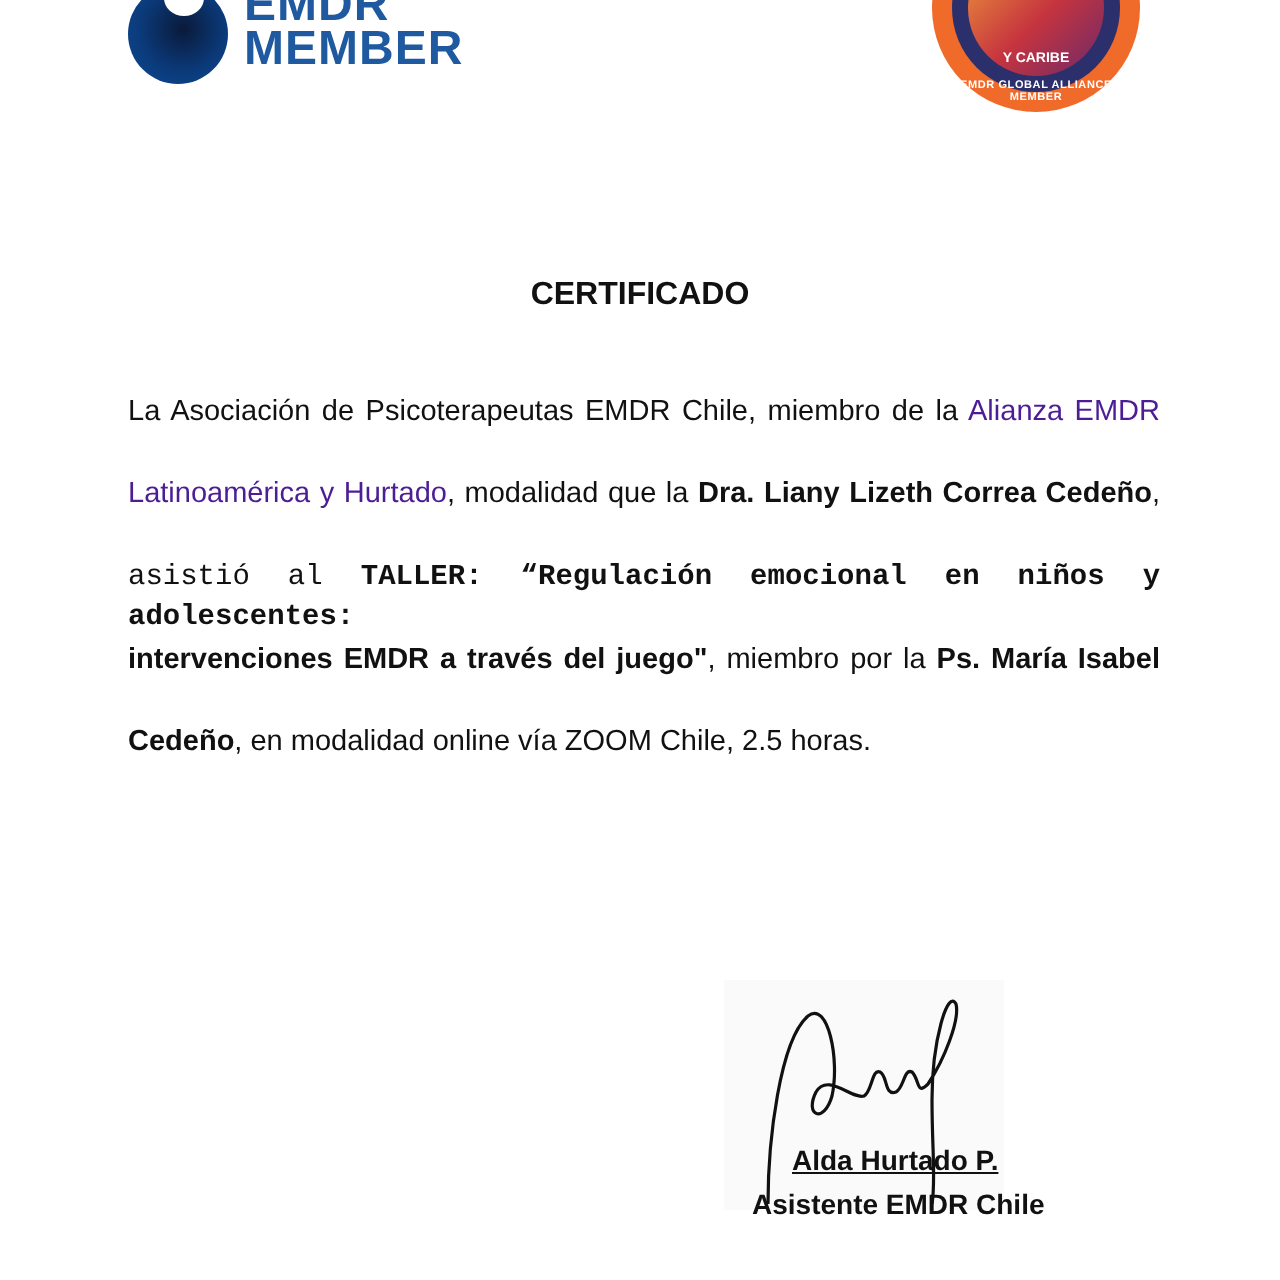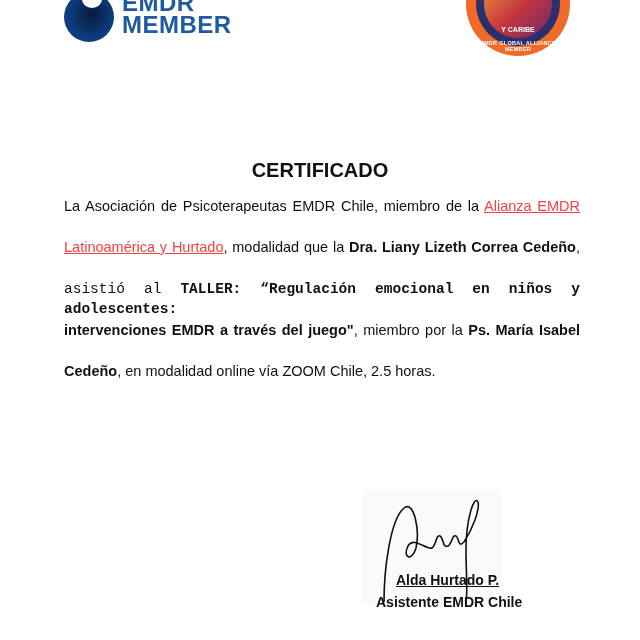--- a/index.html
+++ b/index.html
@@ -16,25 +16,25 @@
         background:#f06a2a; }
   .logo-right .ring { position:absolute; left:10px; top:10px; width:84px; height:84px; border-radius:50%;
         background:#2b2f6b; }
   .logo-right .inner { position:absolute; left:8px; top:8px; width:68px; height:68px; border-radius:50%;
         background:linear-gradient(135deg,#f2a33a,#c6343f 55%,#6a2a6a); }
   .logo-right .caribe { position:absolute; left:0; right:0; top:64px; text-align:center; color:#fff;
         font-size:7px; font-weight:bold; }
   .logo-right .alliance { position:absolute; left:0; right:0; top:88px; text-align:center; color:#fff;
         font-size:5.5px; font-weight:bold; letter-spacing:0.3px; }
   .title { position:absolute; left:0; right:0; top:139px; text-align:center; font-weight:bold;
-        font-size:20px;margin-top:20px; }
+        font-size:16px; }
   .para { position:absolute; left:64px; width:516px; font-size:14.5px; line-height:20px; }
   .p1 { top:196px; } .p2 { top:237px; } .p3 { top:279px;font-family:Liberation Mono, monospace; } .p4 { top:320px; } .p5 { top:361px; }
   .justify { text-align:justify; text-align-last:justify; }
-  .gray { color:#ef4444;text-decoration:underline; }
+  .gray { color:#4c1d95; }
   b { font-weight:bold; }
   .sig-box { position:absolute; left:362px; top:490px; width:140px; height:115px; background:#fafafa; }
   .signature { position:absolute; left:0; top:0; }
   .sig-name { position:absolute; left:396px; top:572px; font-weight:bold; font-size:14px;text-decoration:underline; }
   .sig-role { position:absolute; left:376px; top:594px; font-weight:bold; font-size:14px; }
 </style>
 </head>
 <body>
 
 <div class="logo-left">

